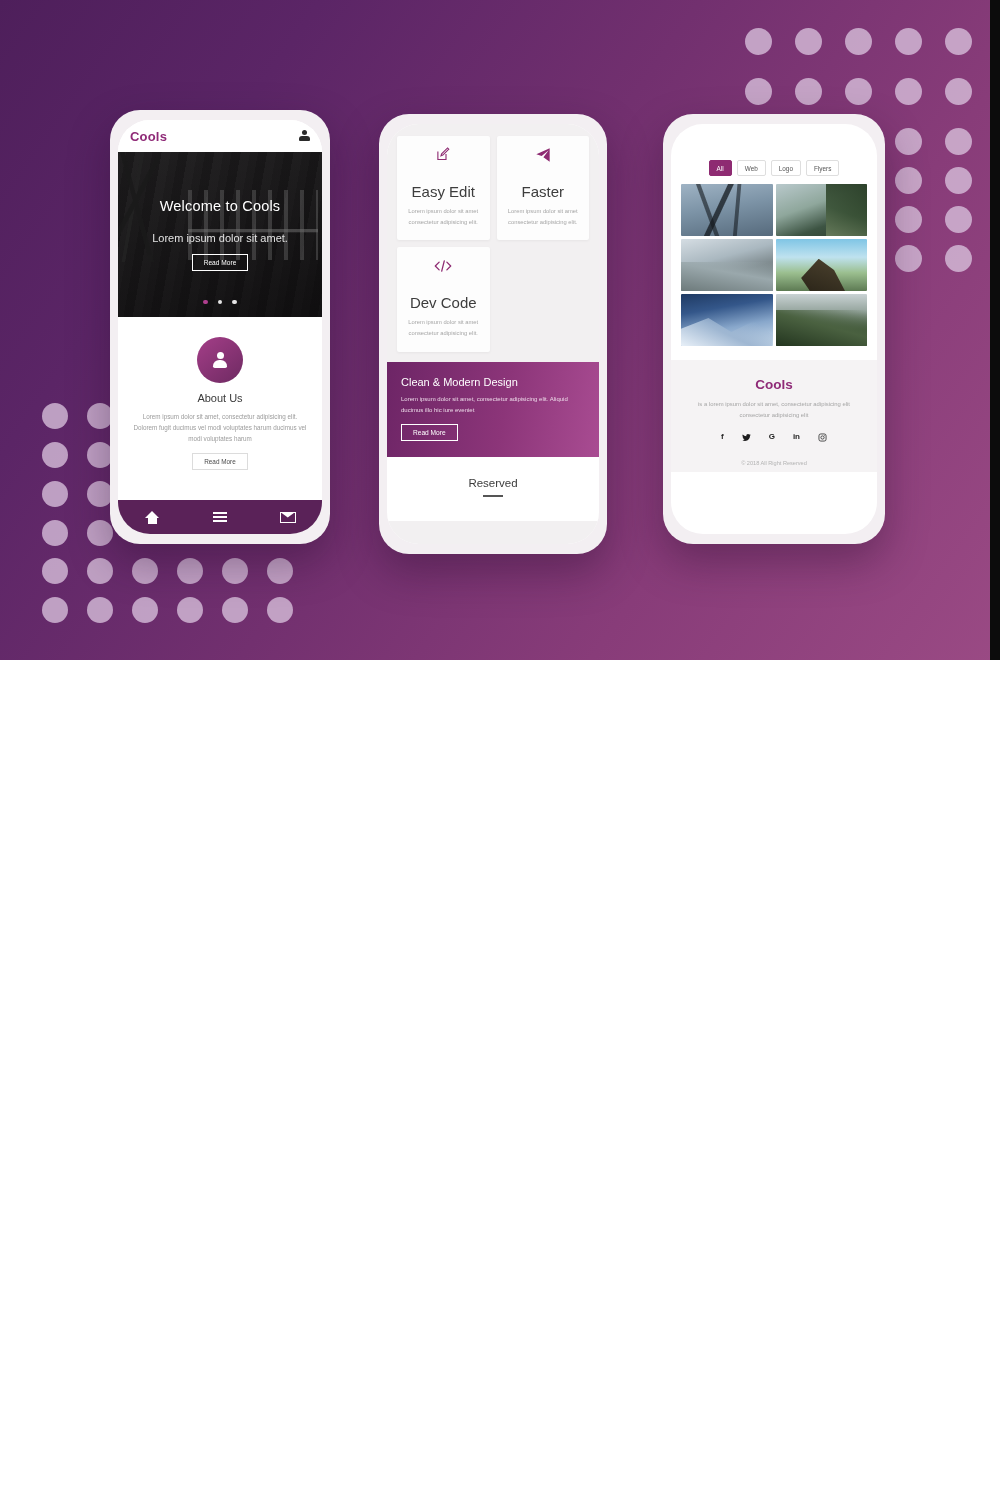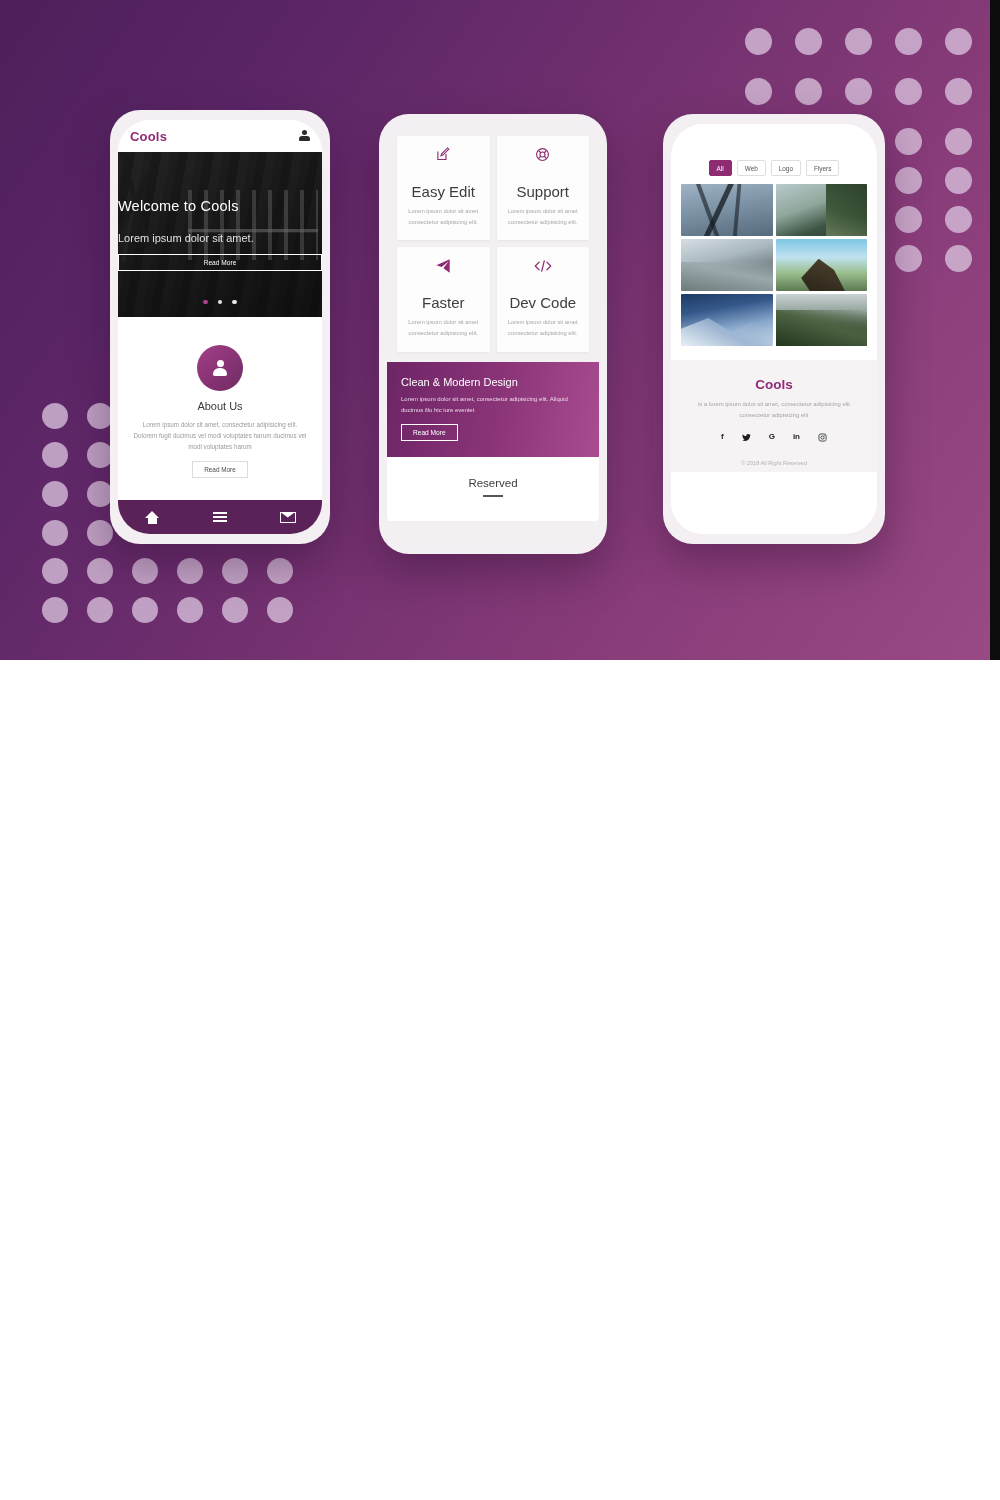--- a/index.html
+++ b/index.html
@@ -56,21 +56,21 @@
   .user-icon .head{ position:absolute; left:3px; top:0; width:5px; height:5px; border-radius:50%; background:#2a2a2a; }
   .user-icon .body{ position:absolute; left:0; top:6px; width:11px; height:5px; border-radius:3px 3px 1px 1px; background:#2a2a2a; }
 
   .p1-hero{
     height:165px; position:relative; overflow:hidden;
     background:
       linear-gradient(rgba(12,10,12,.60),rgba(12,10,12,.60)),
       repeating-linear-gradient(100deg,#4a4a4a 0 8px,#3c3c3c 8px 17px,#565656 17px 26px),
       linear-gradient(160deg,#6a6a6a,#2b2b2b);
     background-blend-mode:normal,overlay,normal;
-    display:flex; flex-direction:column; justify-content:center;
+    display:flex; flex-direction:column; align-items:center; justify-content:center;
   }
   .p1-hero::before{
     content:""; position:absolute; left:-6px; top:-10px; width:48px; height:120px;
     background:
       linear-gradient(75deg,transparent 46%,#1b1b1b 47%,#1b1b1b 52%,transparent 53%),
       linear-gradient(118deg,transparent 46%,#1b1b1b 47%,#1b1b1b 51%,transparent 52%),
       linear-gradient(100deg,transparent 44%,#232323 45%,#232323 49%,transparent 50%);
     opacity:.85;
   }
   .p1-hero::after{
@@ -83,21 +83,21 @@
   .p1-hero-sub{ color:#e2e2e2; font-size:11px; margin-top:18px; position:relative; z-index:2; }
   .btn-outline{
     margin-top:10px; border:1px solid #ffffff; color:#fff; background:transparent;
     font-size:6.6px; padding:4px 11px; position:relative; z-index:2;
     font-family:inherit; cursor:pointer;
   }
   .p1-dots{ position:absolute; bottom:13px; left:0; right:0; display:flex; justify-content:center; gap:10px; z-index:3; }
   .p1-dots i{ width:4.5px; height:4.5px; border-radius:50%; background:#e4e4e4; display:block; }
   .p1-dots i.active{ background:#b03f8f; }
 
-  .p1-about{ padding:28px 10px 0; text-align:center; background:#fff; }
+  .p1-about{ padding:20px 10px 0; text-align:center; background:#fff; }
   .avatar-circle{
     width:46px; height:46px; border-radius:50%; margin:0 auto;
     background:linear-gradient(140deg,#a43e88,#6e2a62);
     display:flex; align-items:center; justify-content:center;
   }
   .avatar-glyph{ width:14px; height:16px; position:relative; }
   .avatar-glyph .h{ position:absolute; left:3.5px; top:0; width:7px; height:7px; border-radius:50%; background:#fff; }
   .avatar-glyph .b{ position:absolute; left:0; top:8px; width:14px; height:8px; border-radius:7px 7px 2px 2px; background:#fff; }
   .p1-about-title{ font-size:11px; color:#3a3a3a; margin-top:9px; }
   .p1-about-text{ font-size:6.3px; color:#9b9b9b; line-height:1.75; margin-top:7px; padding:0 2px; }
@@ -295,31 +295,20 @@
             <div class="feat-icon">
               <svg width="15" height="15" viewBox="0 0 24 24" fill="none" stroke="#8e2b72" stroke-width="1.8">
                 <path d="M3 7v13h13V11"></path>
                   <path d="M20.5 3.5l-9.5 9.5-3 1 1-3 9.5-9.5z"></path>
               </svg>
             </div>
             <div class="feat-title">Easy Edit</div>
             <div class="feat-text">Lorem ipsum dolor sit amet consectetur adipisicing elit.</div>
           </div>
 
-          <div class="feat-card">
-            <div class="feat-icon">
-              <svg width="15" height="15" viewBox="0 0 24 24" fill="none" stroke="#8e2b72" stroke-width="1.8">
-                <circle cx="12" cy="12" r="9.5"></circle>
-                  <circle cx="12" cy="12" r="4"></circle>
-                <path d="M5.3 5.3l3.9 3.9M14.8 14.8l3.9 3.9M18.7 5.3l-3.9 3.9M9.2 14.8l-3.9 3.9"></path>
-              </svg>
-            </div>
-            <div class="feat-title">Support</div>
-            <div class="feat-text">Lorem ipsum dolor sit amet consectetur adipisicing elit.</div>
-          </div>
 
           <div class="feat-card">
             <div class="feat-icon">
               <svg width="16" height="16" viewBox="0 0 24 24" fill="#8e2b72">
                 <path d="M22 2L2 11l8 2.6L20.5 5 12.6 15.4 22 22z"></path>
               </svg>
             </div>
             <div class="feat-title">Faster</div>
             <div class="feat-text">Lorem ipsum dolor sit amet consectetur adipisicing elit.</div>
           </div>

